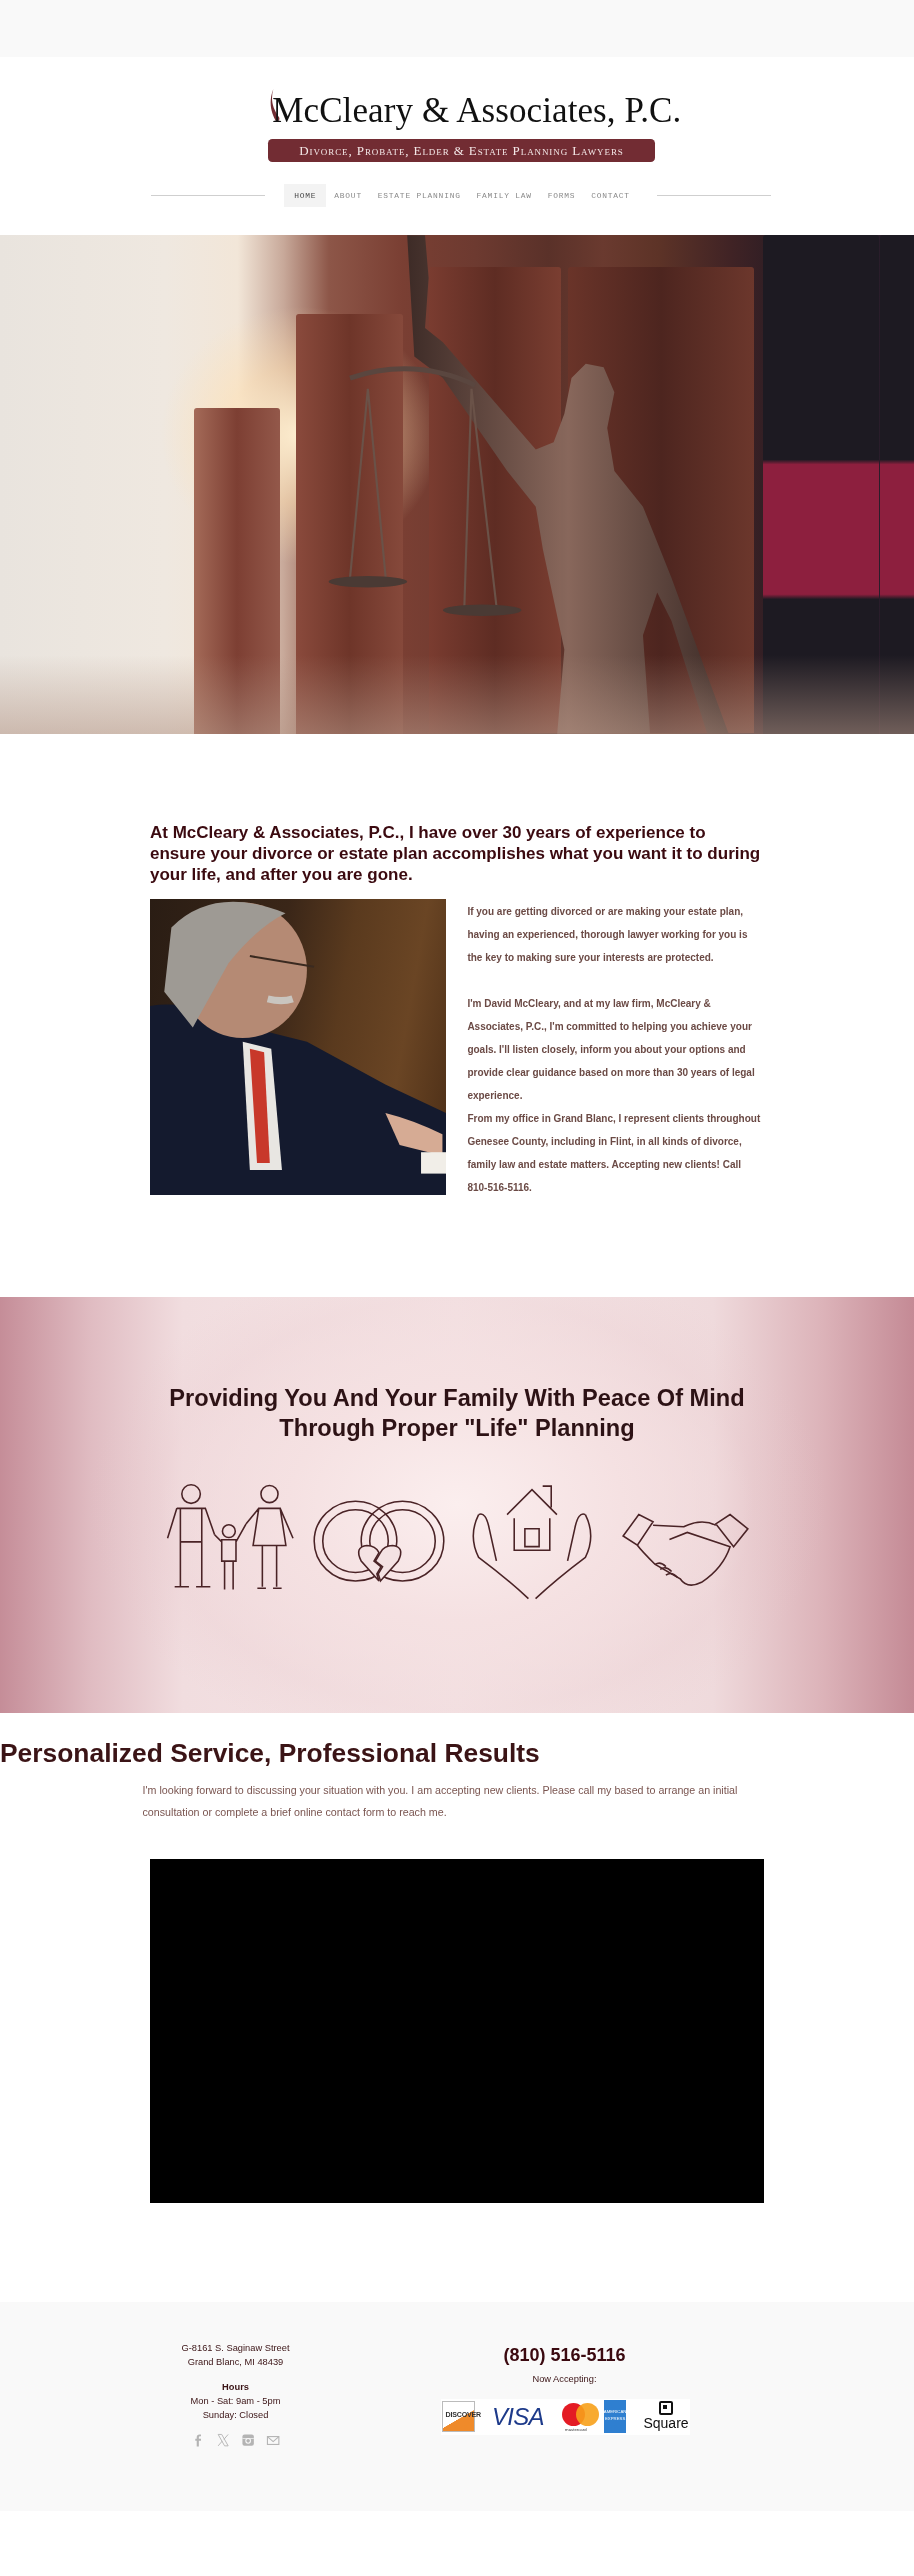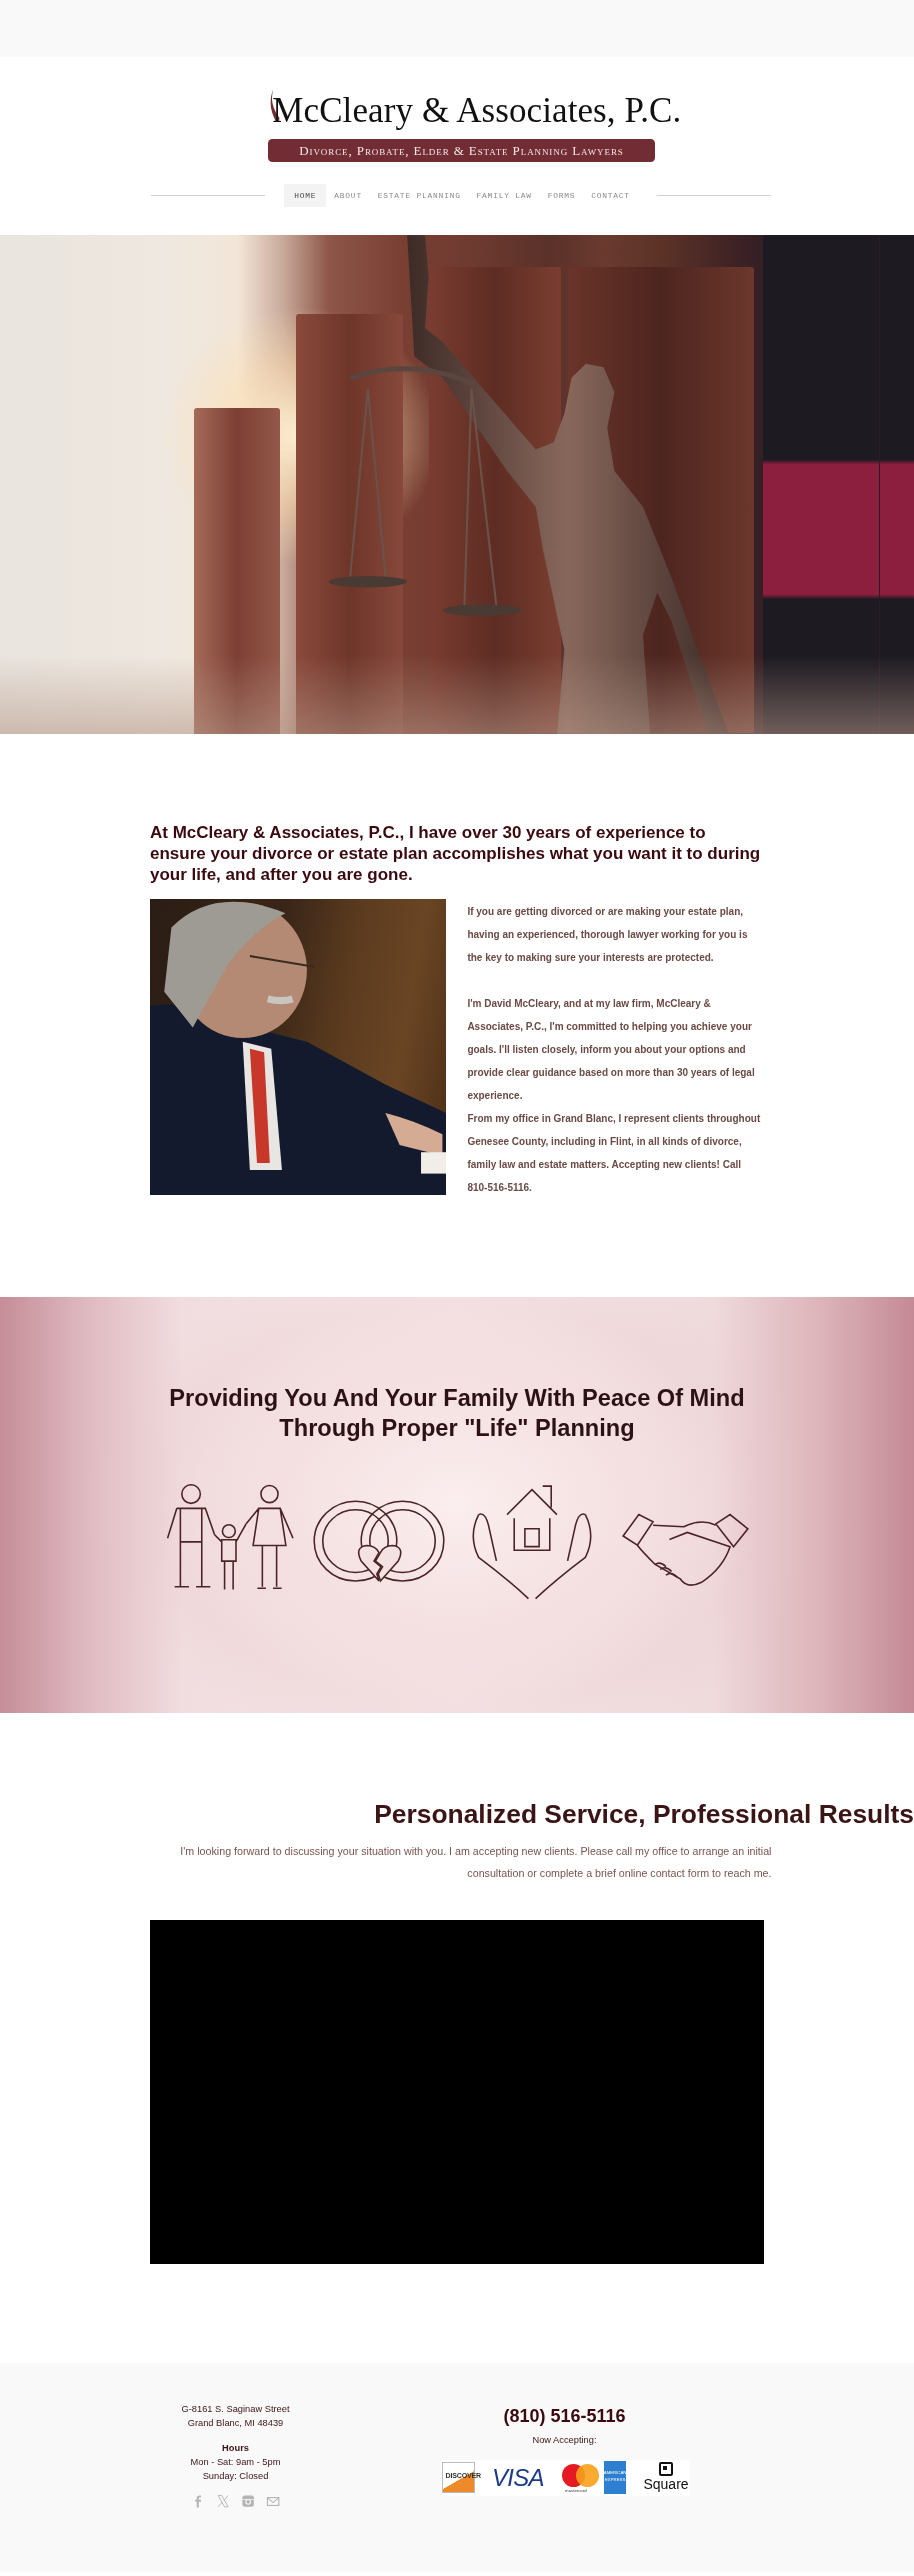--- a/index.html
+++ b/index.html
@@ -29,21 +29,21 @@
   .intro-body { display: flex; margin-left: 150px; margin-top: 14.3px; }
   .portrait { width: 296px; height: 296px; position: relative; overflow: hidden;
     background: linear-gradient(100deg, #2a1d14 0%, #3a2618 40%, #5a3a1e 60%, #6a4524 80%, #4a2d16 100%); }
   .intro-text { width: 296px; margin-left: 21.4px; font-size: 10px; font-weight: bold; color: #6b4a45; line-height: 23px; padding-top: 0.7px; }
   .intro-text p.gap { margin-top: 23px; }
   .banner { height: 416px; position: relative; overflow: hidden;
     background:
       radial-gradient(ellipse 371px 257px at 457px 207px, rgba(251,238,238,1) 0%, rgba(245,225,226,0.95) 45%, rgba(233,199,203,0.2) 80%, rgba(233,199,203,0) 100%),
       linear-gradient(90deg, #c58d98 0%, #e0bcc2 10%, #f1dddf 20%, #f5e5e6 50%, #efdadc 78%, #dcb3b9 90%, #c48a95 100%); }
   .banner-title { position: absolute; top: 86px; left: 0; width: 100%; text-align: center; font-size: 23.6px; line-height: 30px; color: #2d1215; }
-  .personal { padding-top: 86px; text-align: right; }
+  .personal { text-align: left; margin-top: 25px; }
   .personal-title { font-size: 26.4px; color: #3b1416; line-height: 31px; }
   .personal-text { width: 629px; margin: 11.4px auto 0; font-size: 10.7px; line-height: 21.4px; color: #7a5550; }
   .video { width: 614px; height: 344px; margin: 36px 0 0 150px; background: #000; cursor: pointer; }
   .spacer { height: 99px; }
   .footer { background: #f9f9f9; height: 209px; position: relative; }
   .footer-left { position: absolute; left: 164px; top: 39px; width: 143px; text-align: center; font-size: 9.3px; line-height: 14.3px; color: #3b1416; }
   .footer-left .hours-title { font-weight: bold; margin-top: 10px; }
   .socials { display: flex; justify-content: center; gap: 10.7px; margin-top: 10px; }
   .social { width: 14.3px; height: 14.3px; cursor: pointer; }
   .footer-right { position: absolute; left: 429px; top: 43px; width: 271px; text-align: center; }
@@ -170,21 +170,21 @@
   </svg>
   <svg style="position:absolute;left:616px;top:214px;" width="139" height="82" viewBox="0 0 195 115" fill="none" stroke="#4a2326" stroke-width="2.2">
     <path d="M10 35 L32 5 L52 15 L30 48 Z M185 25 L160 5 L140 18 L165 50 Z"></path>
     <path d="M52 20 L95 22 Q120 10 140 20 M75 40 L100 30 Q130 40 160 50 Q150 80 120 100 Q100 110 90 95 L55 75 Q35 55 30 48"></path>
     <path d="M55 75 Q62 70 70 78 M62 82 Q70 76 78 85 M70 90 Q78 84 86 93"></path>
   </svg>
 </section>
 
 <section class="personal">
   <h2 class="personal-title">Personalized Service, Professional Results</h2>
-  <p class="personal-text">I'm looking forward to discussing your situation with you. I am accepting new clients. Please call my office to arrange an initial consultation or complete a brief online contact form to reach me.</p>
+  <p class="personal-text">I'm looking forward to discussing your situation with you. I am accepting new clients. Please call my based to arrange an initial consultation or complete a brief online contact form to reach me.</p>
   <div class="video"></div>
   <div class="spacer"></div>
 </section>
 
 <footer class="footer">
   <div class="footer-left">
     <div>G-8161 S. Saginaw Street</div>
     <div>Grand Blanc, MI 48439</div>
     <div class="hours-title">Hours</div>
     <div>Mon - Sat: 9am - 5pm</div>

